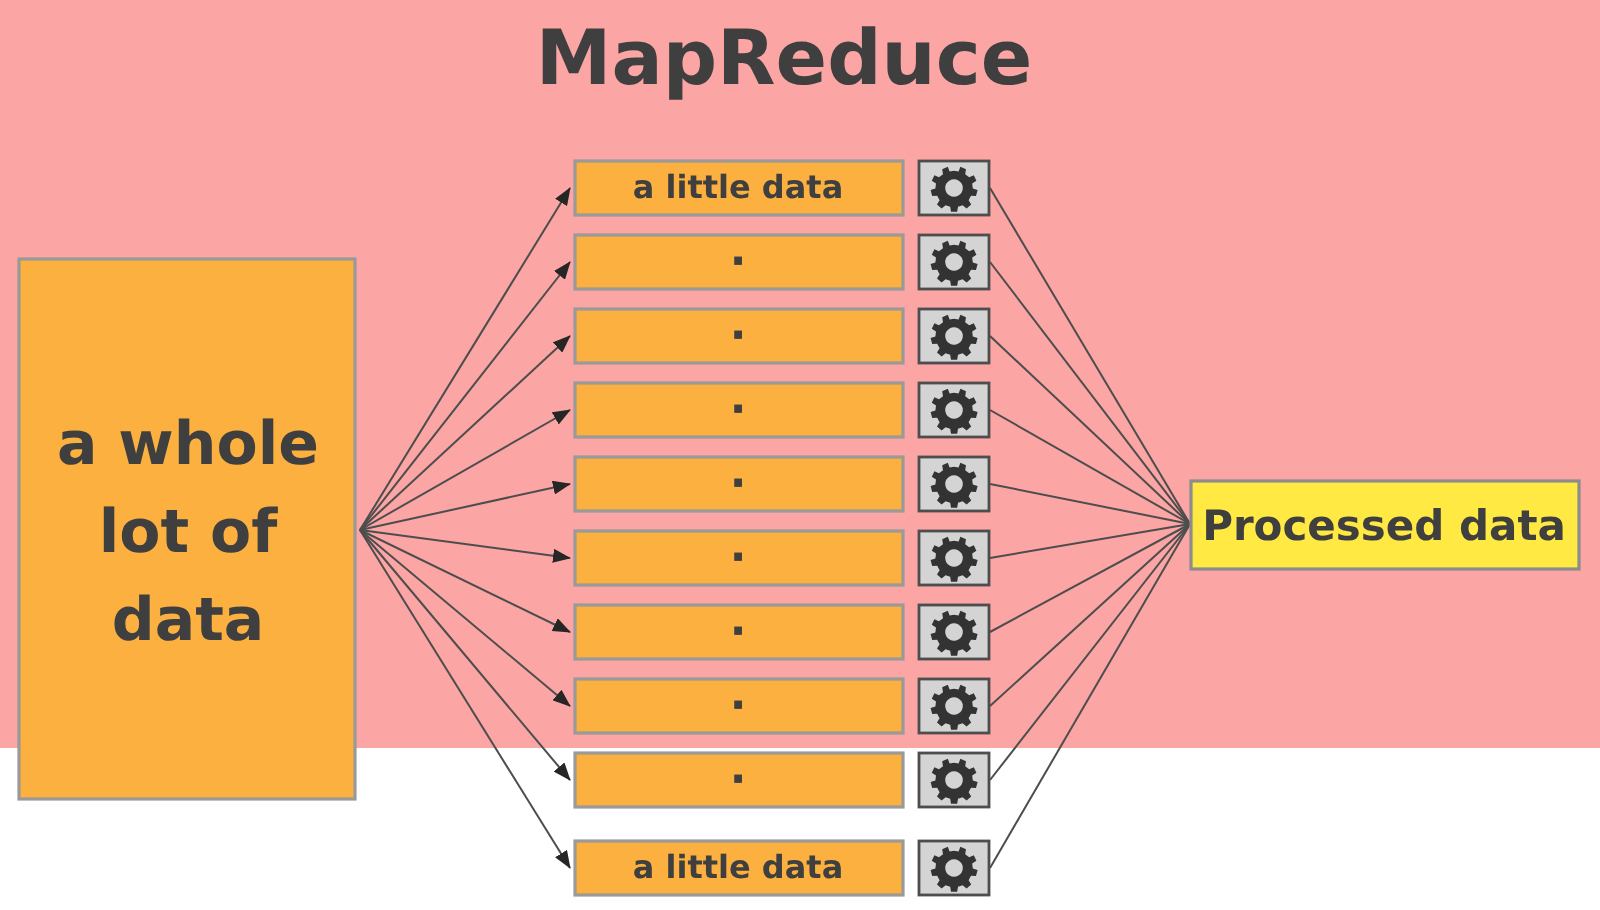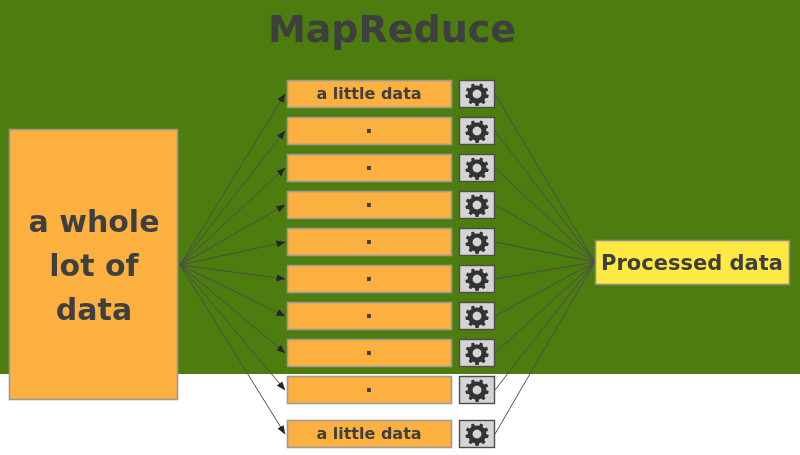--- a/index.html
+++ b/index.html
@@ -10,21 +10,21 @@
   body {
     width: 800px;
     height: 455px;
     overflow: hidden;
     font-family: "DejaVu Sans", sans-serif;
   }
   #diagram-root {
     position: relative;
     width: 800px;
     height: 374px;
-    background: #4d7c0f;
+    background: #fca5a5;
   }
   #diagram-svg {
     position: absolute;
     left: 0;
     top: 0;
     width: 800px;
     height: 455px;
     display: block;
   }
   .title-text {

